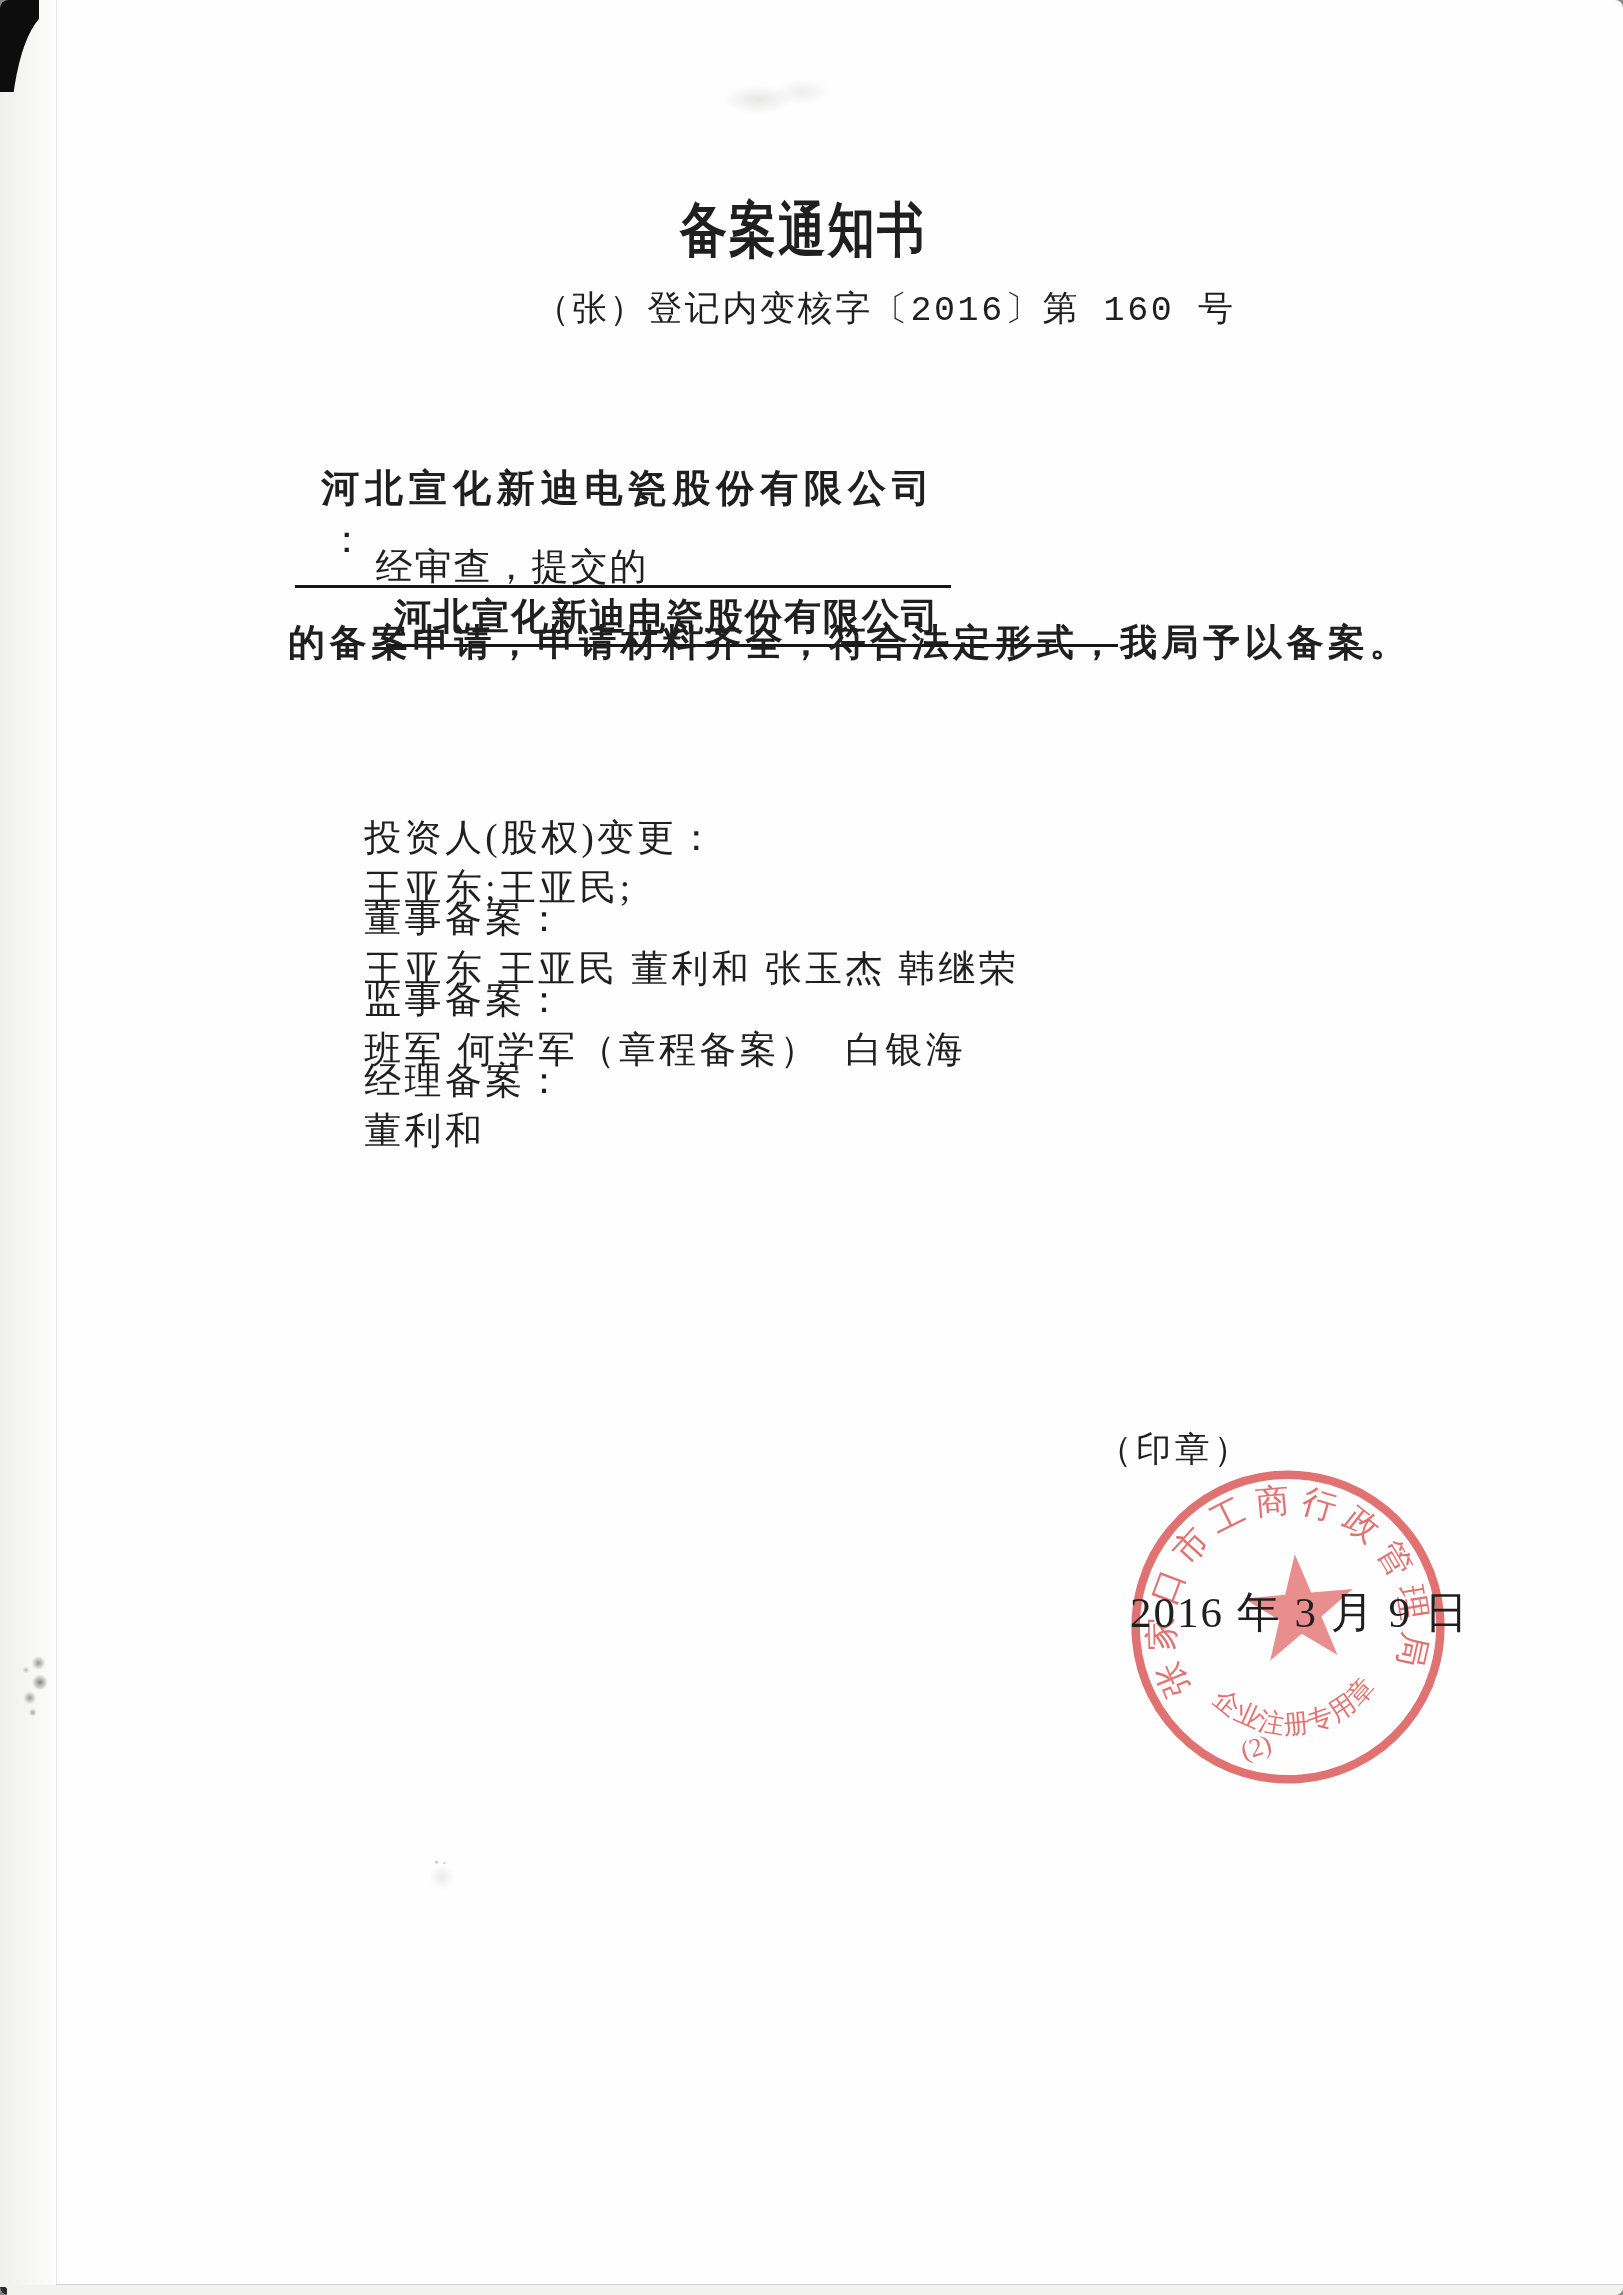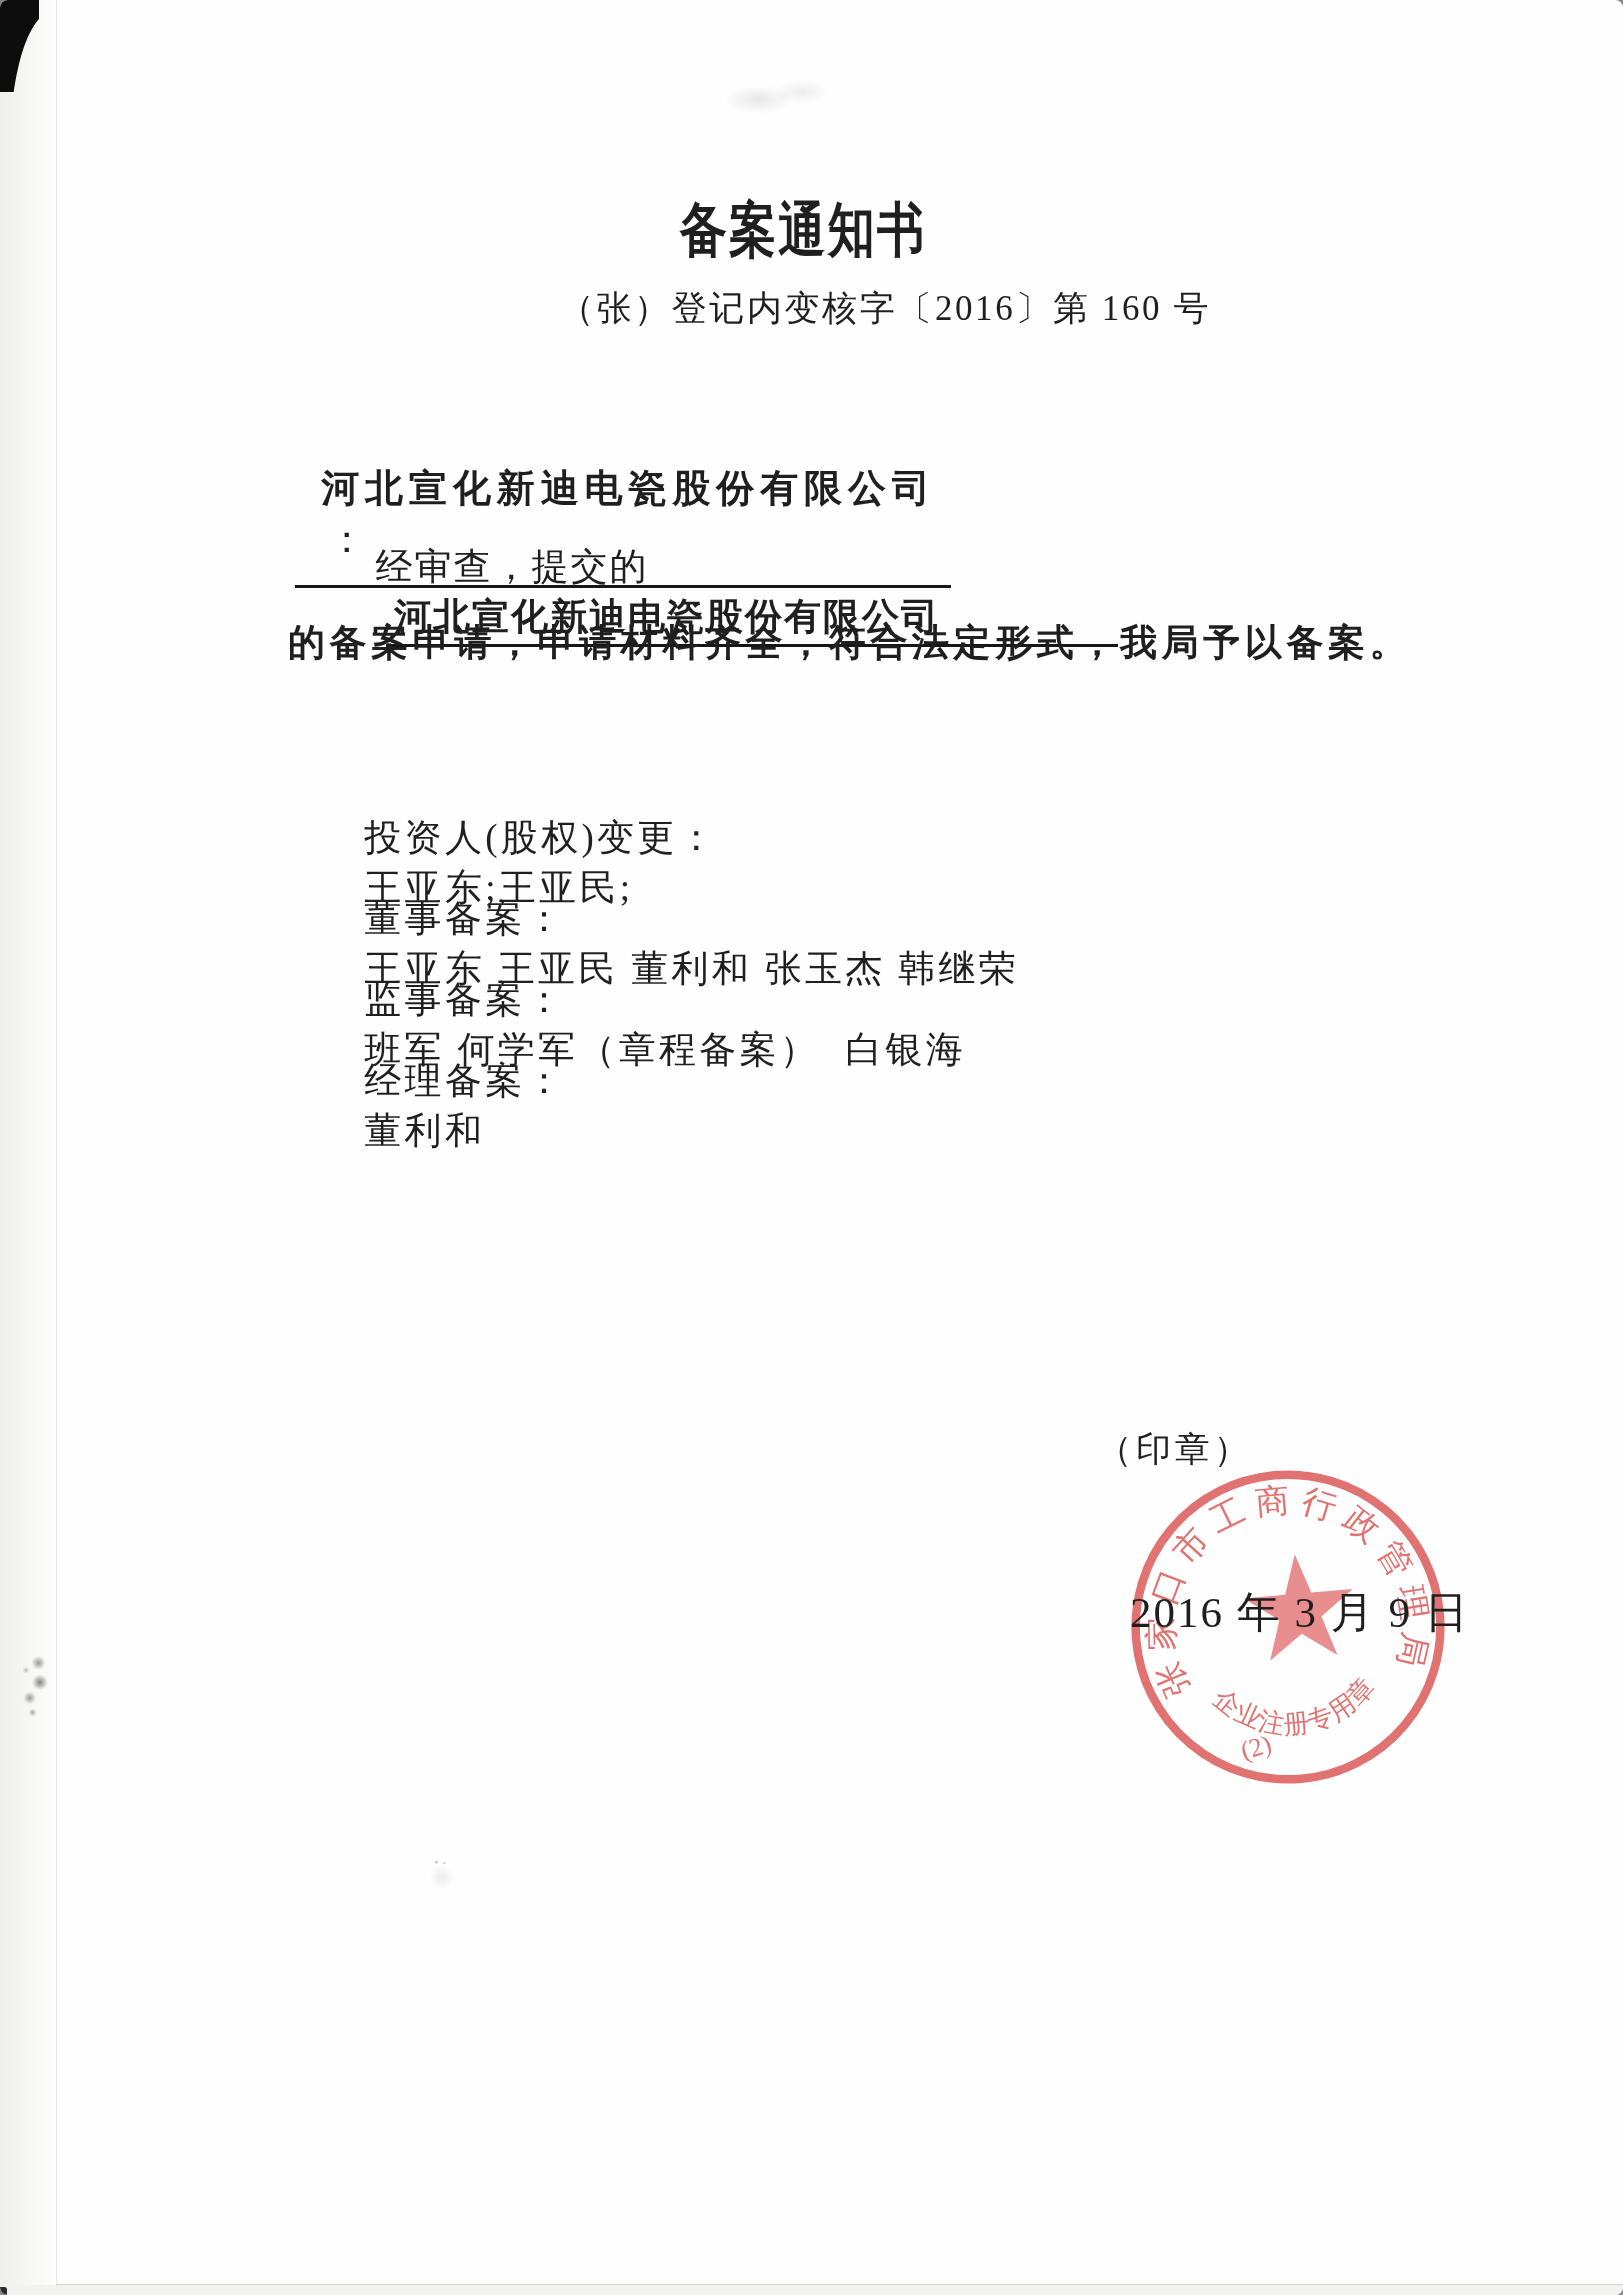--- a/index.html
+++ b/index.html
@@ -64,21 +64,21 @@
   }
   
   .doc-title {
     position:absolute; left:803px; top:191px;
     transform:translateX(-50%) scaleX(0.80);
     font-size:59px; font-weight:700; letter-spacing:2.6px; white-space:pre;
   }
   .doc-number {
     position:absolute; left:885px; top:285px;
     transform:translateX(-50%);
-    font-size:35px; letter-spacing:2.6px; white-space:pre;
+    font-size:35px; letter-spacing:2.6px; white-space:pre;font-family:Liberation Mono, monospace;
   }
   .salutation {
     position:absolute; left:295px; top:452px;
     border-bottom:3.3px solid #161616;
     padding:0 15.7px 9.2px 15.7px;
     white-space:pre;
   }
   .salutation .company { font-size:38px; font-weight:600; letter-spacing:5.9px; }
   .salutation .colon   { font-size:38px; margin-left:6.5px; }
   .body-line1 { position:absolute; left:365px; top:531px; white-space:pre; }

